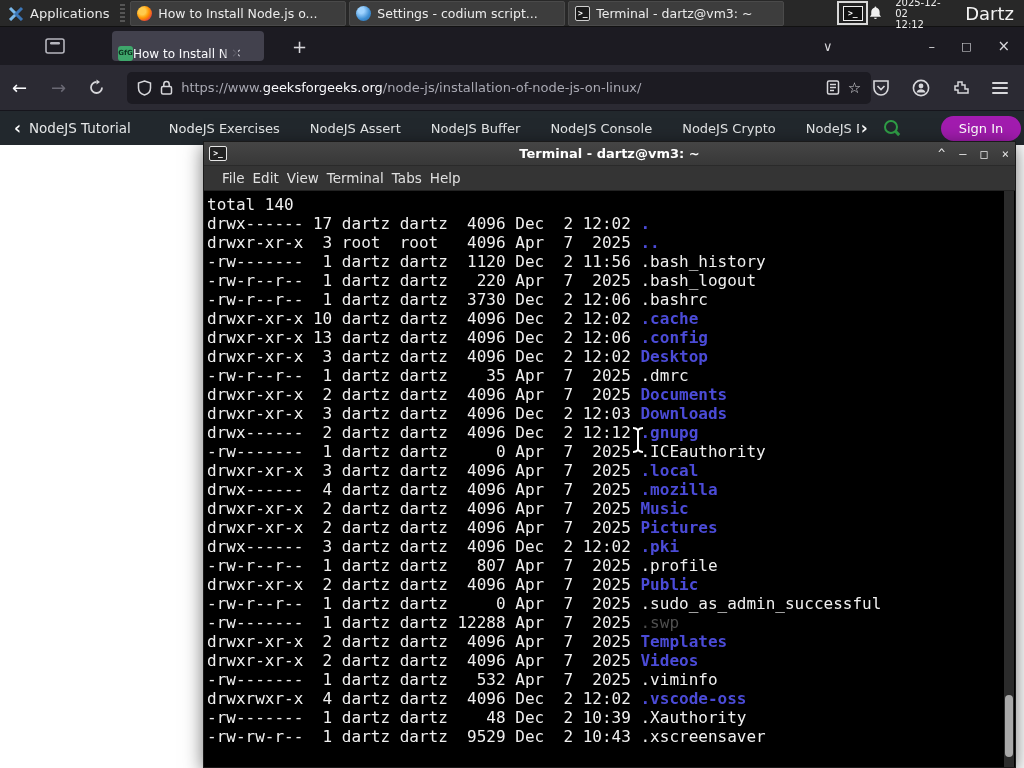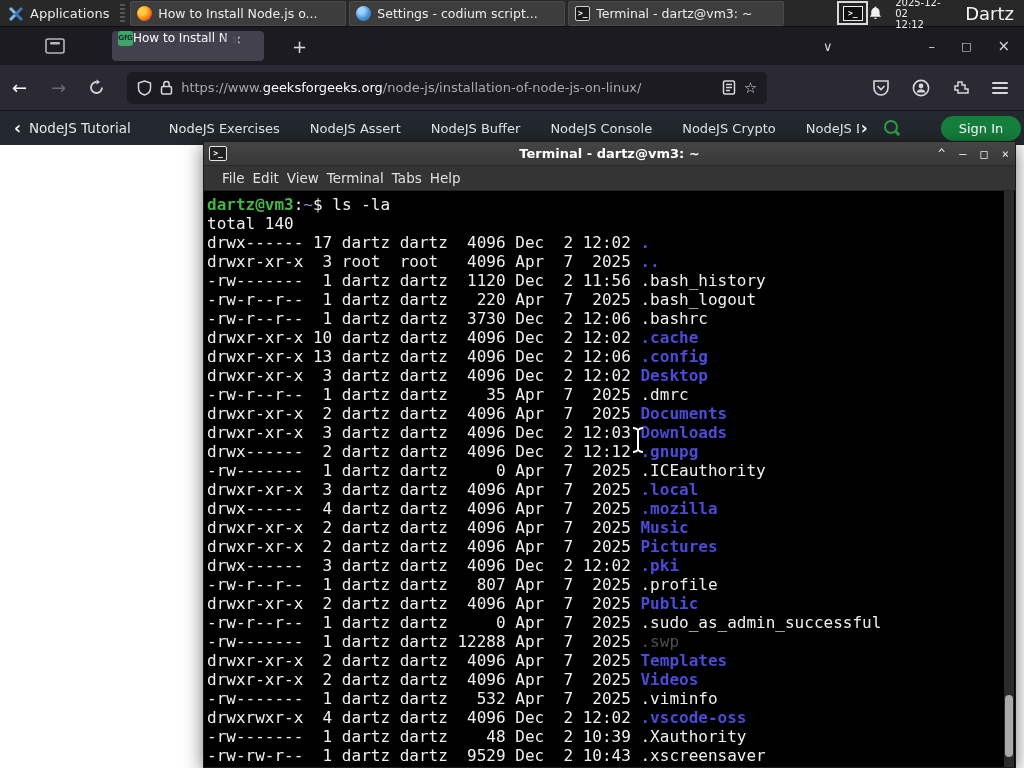--- a/index.html
+++ b/index.html
@@ -33,39 +33,39 @@
   .bell { width:16px; height:16px; }
   .clock { color:#efefef; font-size:10px; line-height:11px; }
   .user-label { color:#f4f4f4; font-size:18px; padding-left:4px; }
 
   
   #tabbar { position:absolute; left:0; top:27px; width:1024px; height:38px;
             background:#1c1b22; display:flex; align-items:center; }
   .fxview { width:30px; height:26px; margin-left:40px; border-radius:4px;
             display:flex; align-items:center; justify-content:center; }
   .tab { position:relative; width:152px; height:30px; margin-left:42px; background:#42414d;
-         border-radius:4px; display:flex; align-items:flex-start; padding:0 6px; }
+         border-radius:4px; display:flex; align-items:flex-end; padding:0 6px; }
   .tab .fav { width:15px; height:15px; border-radius:3px; background:#3ea66b;
               color:#0d3320; font:bold 7px/15px "DejaVu Sans", sans-serif; text-align:center; }
   .tab .tab-title { color:#fbfbfe; font-size:12px; white-space:nowrap; overflow:hidden;
                     width:95px; }
   .tab .fade { position:absolute; right:26px; top:4px; width:18px; height:22px;
                background:linear-gradient(90deg, rgba(66,65,77,0), #42414d); }
   .tab .tclose { color:#cfcfd8; font-size:13px; line-height:13px; padding:2px 3px; border-radius:3px; }
   .newtab { color:#d7d7db; font-size:18px; margin-left:20px; padding:2px 8px; }
   .tb-right { margin-left:auto; display:flex; align-items:center; gap:26px; padding-right:14px;
               color:#d7d7db; }
   .tb-right .g { font-size:13px; }
 
   #toolbar { position:absolute; left:0; top:65px; width:1024px; height:46px;
              background:#2b2a33; display:flex; align-items:center;
              border-bottom:1px solid #16151c; }
   .navg { color:#fbfbfe; font-size:18px; padding:0 12px; }
   .navg.dis { color:#6a6974; }
-  .urlbar { width:640px; height:32px; margin-left:22px; background:#1c1b22; border-radius:5px;
+  .urlbar { width:744px; height:32px; margin-left:22px; background:#1c1b22; border-radius:5px;
             display:flex; align-items:center; padding:0 10px; gap:8px; }
   .url-text { font-size:13px; color:#a9a9b3; white-space:nowrap; overflow:hidden; flex:1; }
   .url-text .dom { color:#fbfbfe; }
   .star { color:#d7d7db; font-size:15px; }
   .tool-right { margin-left:auto; display:flex; align-items:center; gap:22px; padding-right:16px; }
   .hamb { width:16px; height:12px; display:flex; flex-direction:column; justify-content:space-between; }
   .hamb i { display:block; height:2px; background:#d7d7db; border-radius:1px; }
 
   
   #navbar { position:absolute; left:0; top:111px; width:1024px; height:34px;
@@ -74,21 +74,21 @@
   .nav-back { display:flex; align-items:center; gap:8px; padding:0 14px 0 14px; font-size:13.5px; }
   .chev { font-weight:bold; font-size:17px; color:#fff; }
   #nav-items { display:flex; align-items:center; gap:30px; margin-left:24px; white-space:nowrap;
                overflow:hidden; max-width:690px; }
   .nav-item { flex:0 0 auto; }
   .nav-more { margin-left:2px; }
   .search-btn { margin-left:16px; width:17px; height:17px; position:relative; }
   .search-btn .lens { width:14px; height:14px; border:2.5px solid #2f9e46; border-radius:50%; }
   .search-btn .handle { position:absolute; width:2.5px; height:5px; background:#2f9e46;
                         left:12px; top:11px; transform:rotate(-45deg); }
-  .signin { margin-left:40px; height:25px; padding:0 18px; background:#15803d; border-radius:13px;
+  .signin { margin-left:40px; height:25px; padding:0 18px; background:#a21caf; border-radius:13px;
             color:#fff; font-size:13px; display:flex; align-items:center; }
 
   #page { position:absolute; left:0; top:145px; width:1024px; height:623px; background:#ffffff; }
 
   
   #terminal { position:absolute; left:203px; top:141px; width:813px; height:627px;
               background:#000; z-index:20; border:1px solid #1a1a1a;
               box-shadow:0 4px 18px rgba(0,0,0,.55); }
   .t-titlebar { height:24px; background:linear-gradient(#454545,#383838);
                 display:flex; align-items:center; justify-content:center; position:relative;
@@ -264,21 +264,20 @@
     <div class="t-menubar">
         <span>File</span>
         <span>Edit</span>
         <span>View</span>
         <span>Terminal</span>
         <span>Tabs</span>
         <span>Help</span>
       </div>
     <div class="t-content">
       <div id="term-lines">
-          <div class="tline"><span class="seg-user">dartz@vm3</span><span>:</span><span class="seg-cwd">~</span><span>$ ls -la</span></div>
           <div class="tline">total 140</div>
           <div class="tline"><span>drwx------ 17 dartz dartz  4096 Dec  2 12:02 </span><span class="n-dir">.</span></div>
           <div class="tline"><span>drwxr-xr-x  3 root  root   4096 Apr  7  2025 </span><span class="n-dir">..</span></div>
           <div class="tline"><span>-rw-------  1 dartz dartz  1120 Dec  2 11:56 </span><span class="n-file">.bash_history</span></div>
           <div class="tline"><span>-rw-r--r--  1 dartz dartz   220 Apr  7  2025 </span><span class="n-file">.bash_logout</span></div>
           <div class="tline"><span>-rw-r--r--  1 dartz dartz  3730 Dec  2 12:06 </span><span class="n-file">.bashrc</span></div>
           <div class="tline"><span>drwxr-xr-x 10 dartz dartz  4096 Dec  2 12:02 </span><span class="n-dir">.cache</span></div>
           <div class="tline"><span>drwxr-xr-x 13 dartz dartz  4096 Dec  2 12:06 </span><span class="n-dir">.config</span></div>
           <div class="tline"><span>drwxr-xr-x  3 dartz dartz  4096 Dec  2 12:02 </span><span class="n-dir">Desktop</span></div>
           <div class="tline"><span>-rw-r--r--  1 dartz dartz    35 Apr  7  2025 </span><span class="n-file">.dmrc</span></div>

